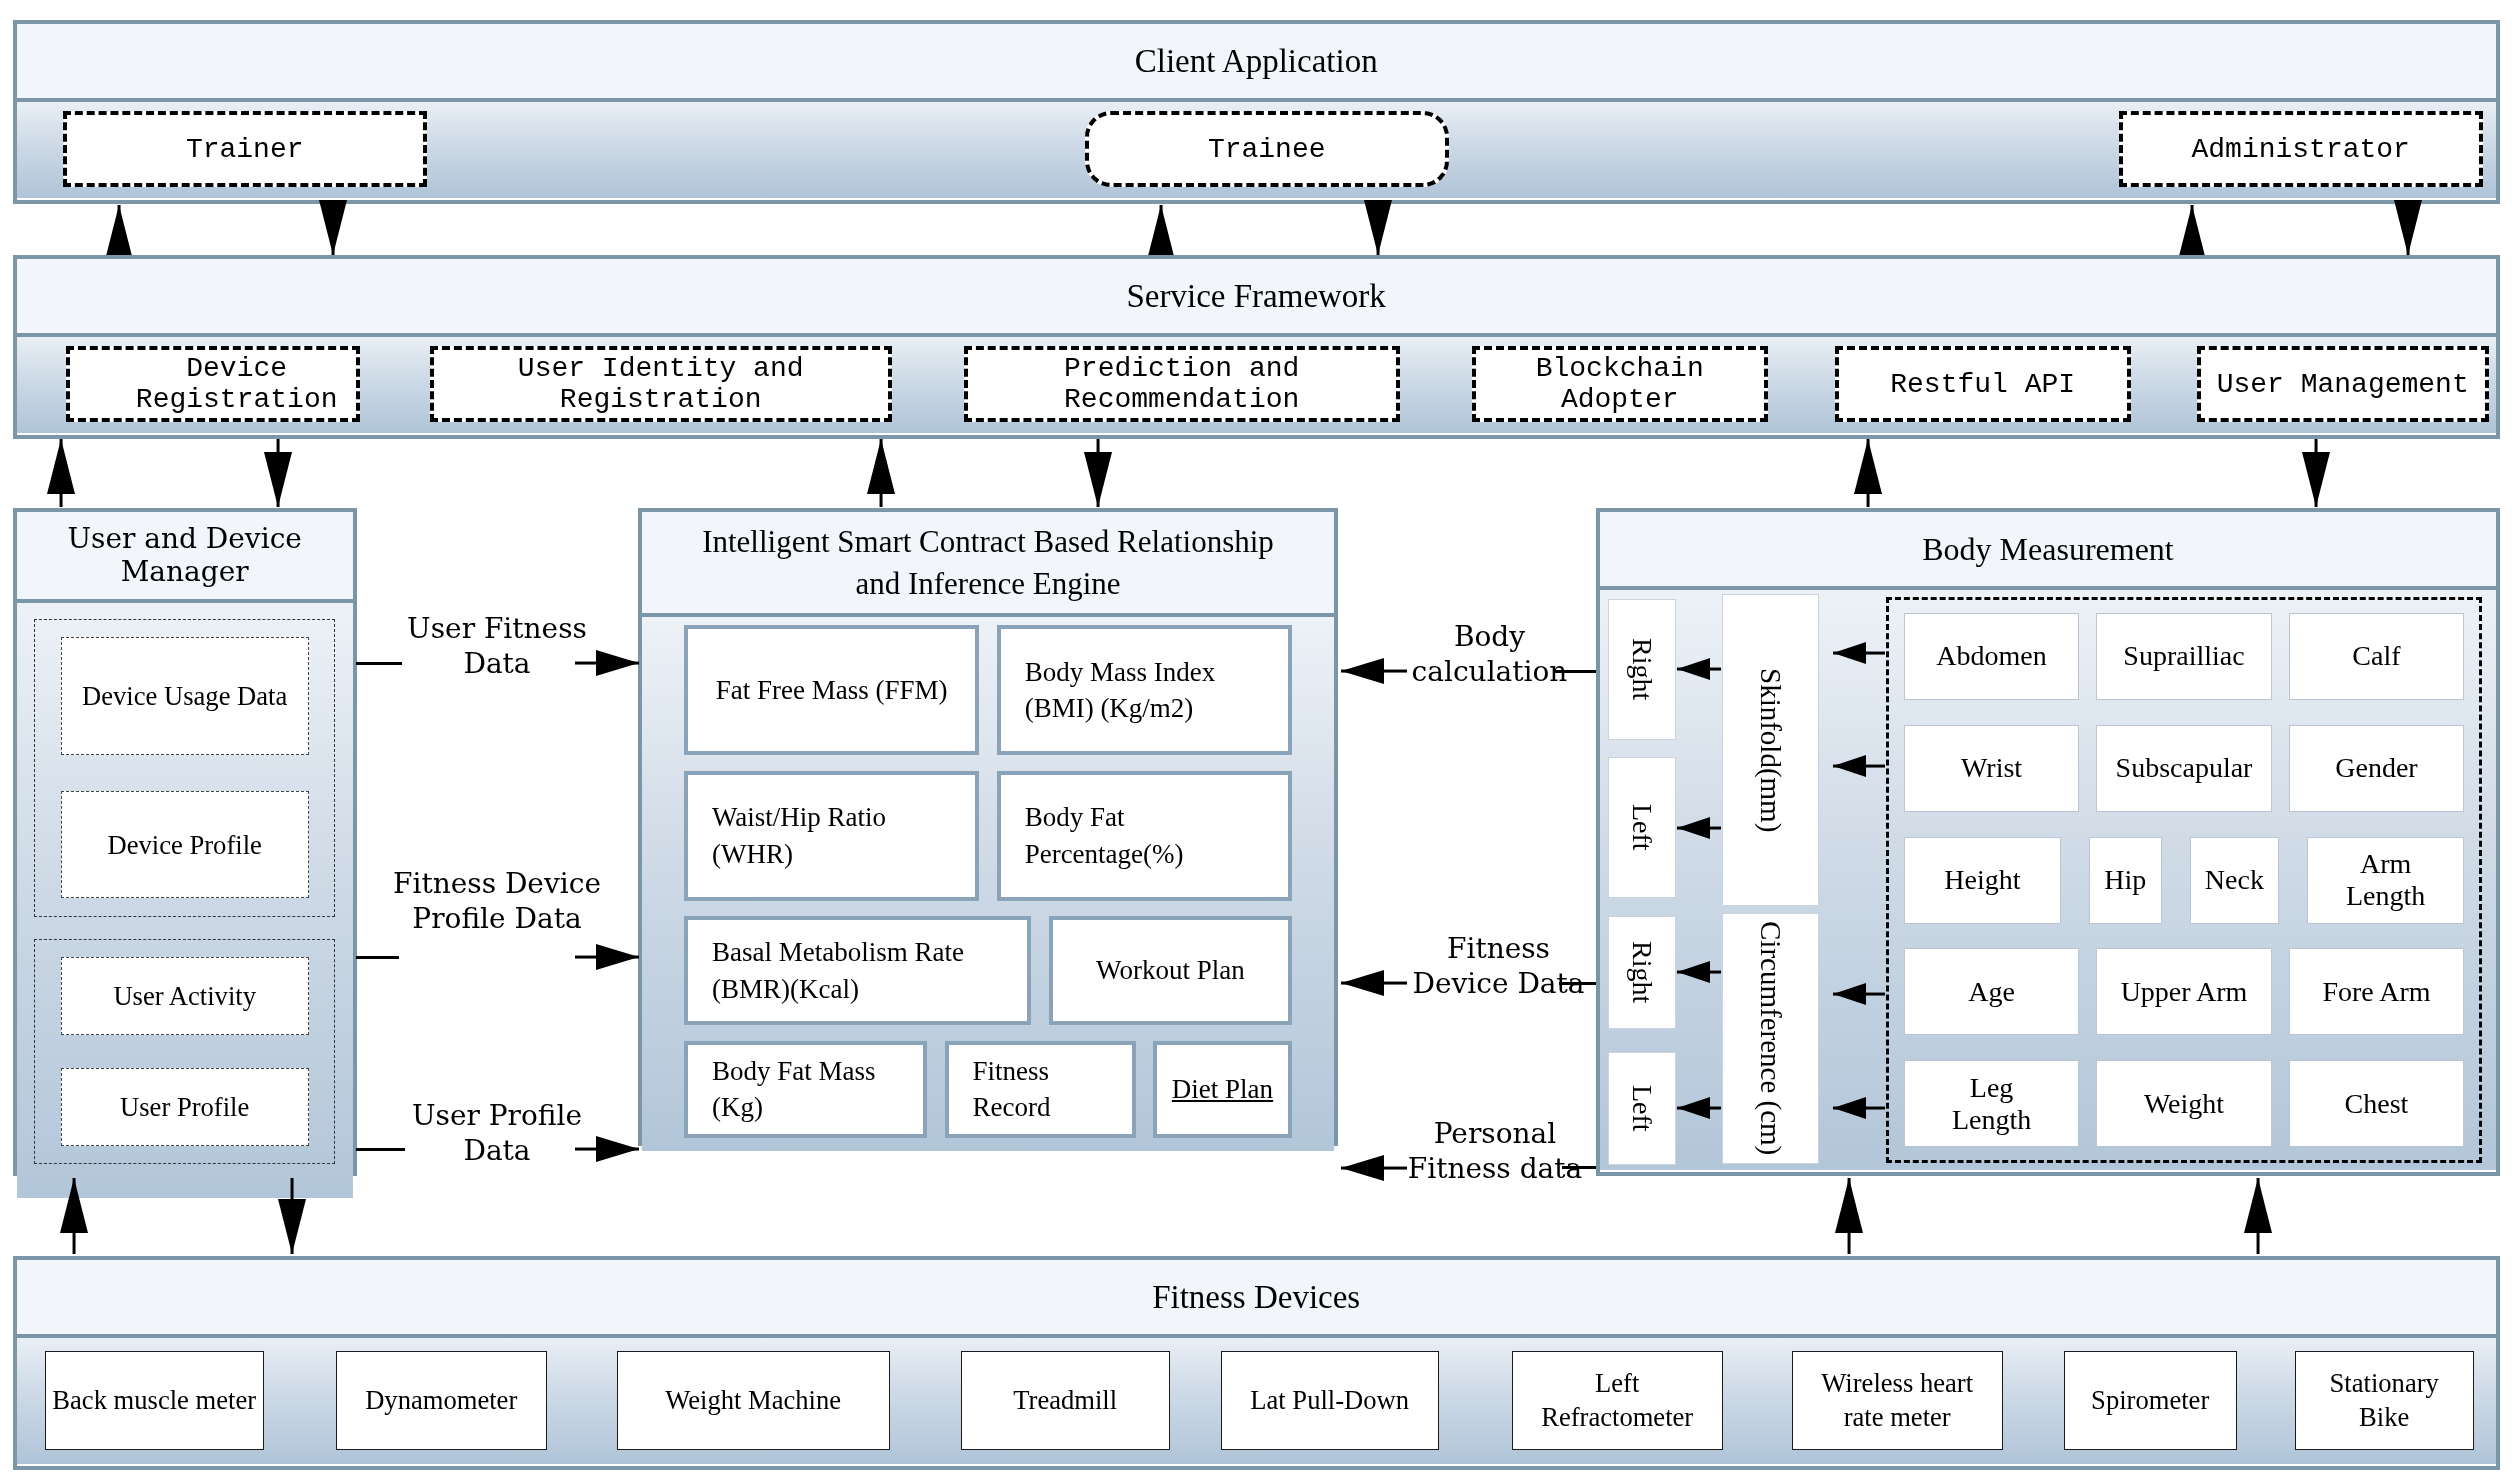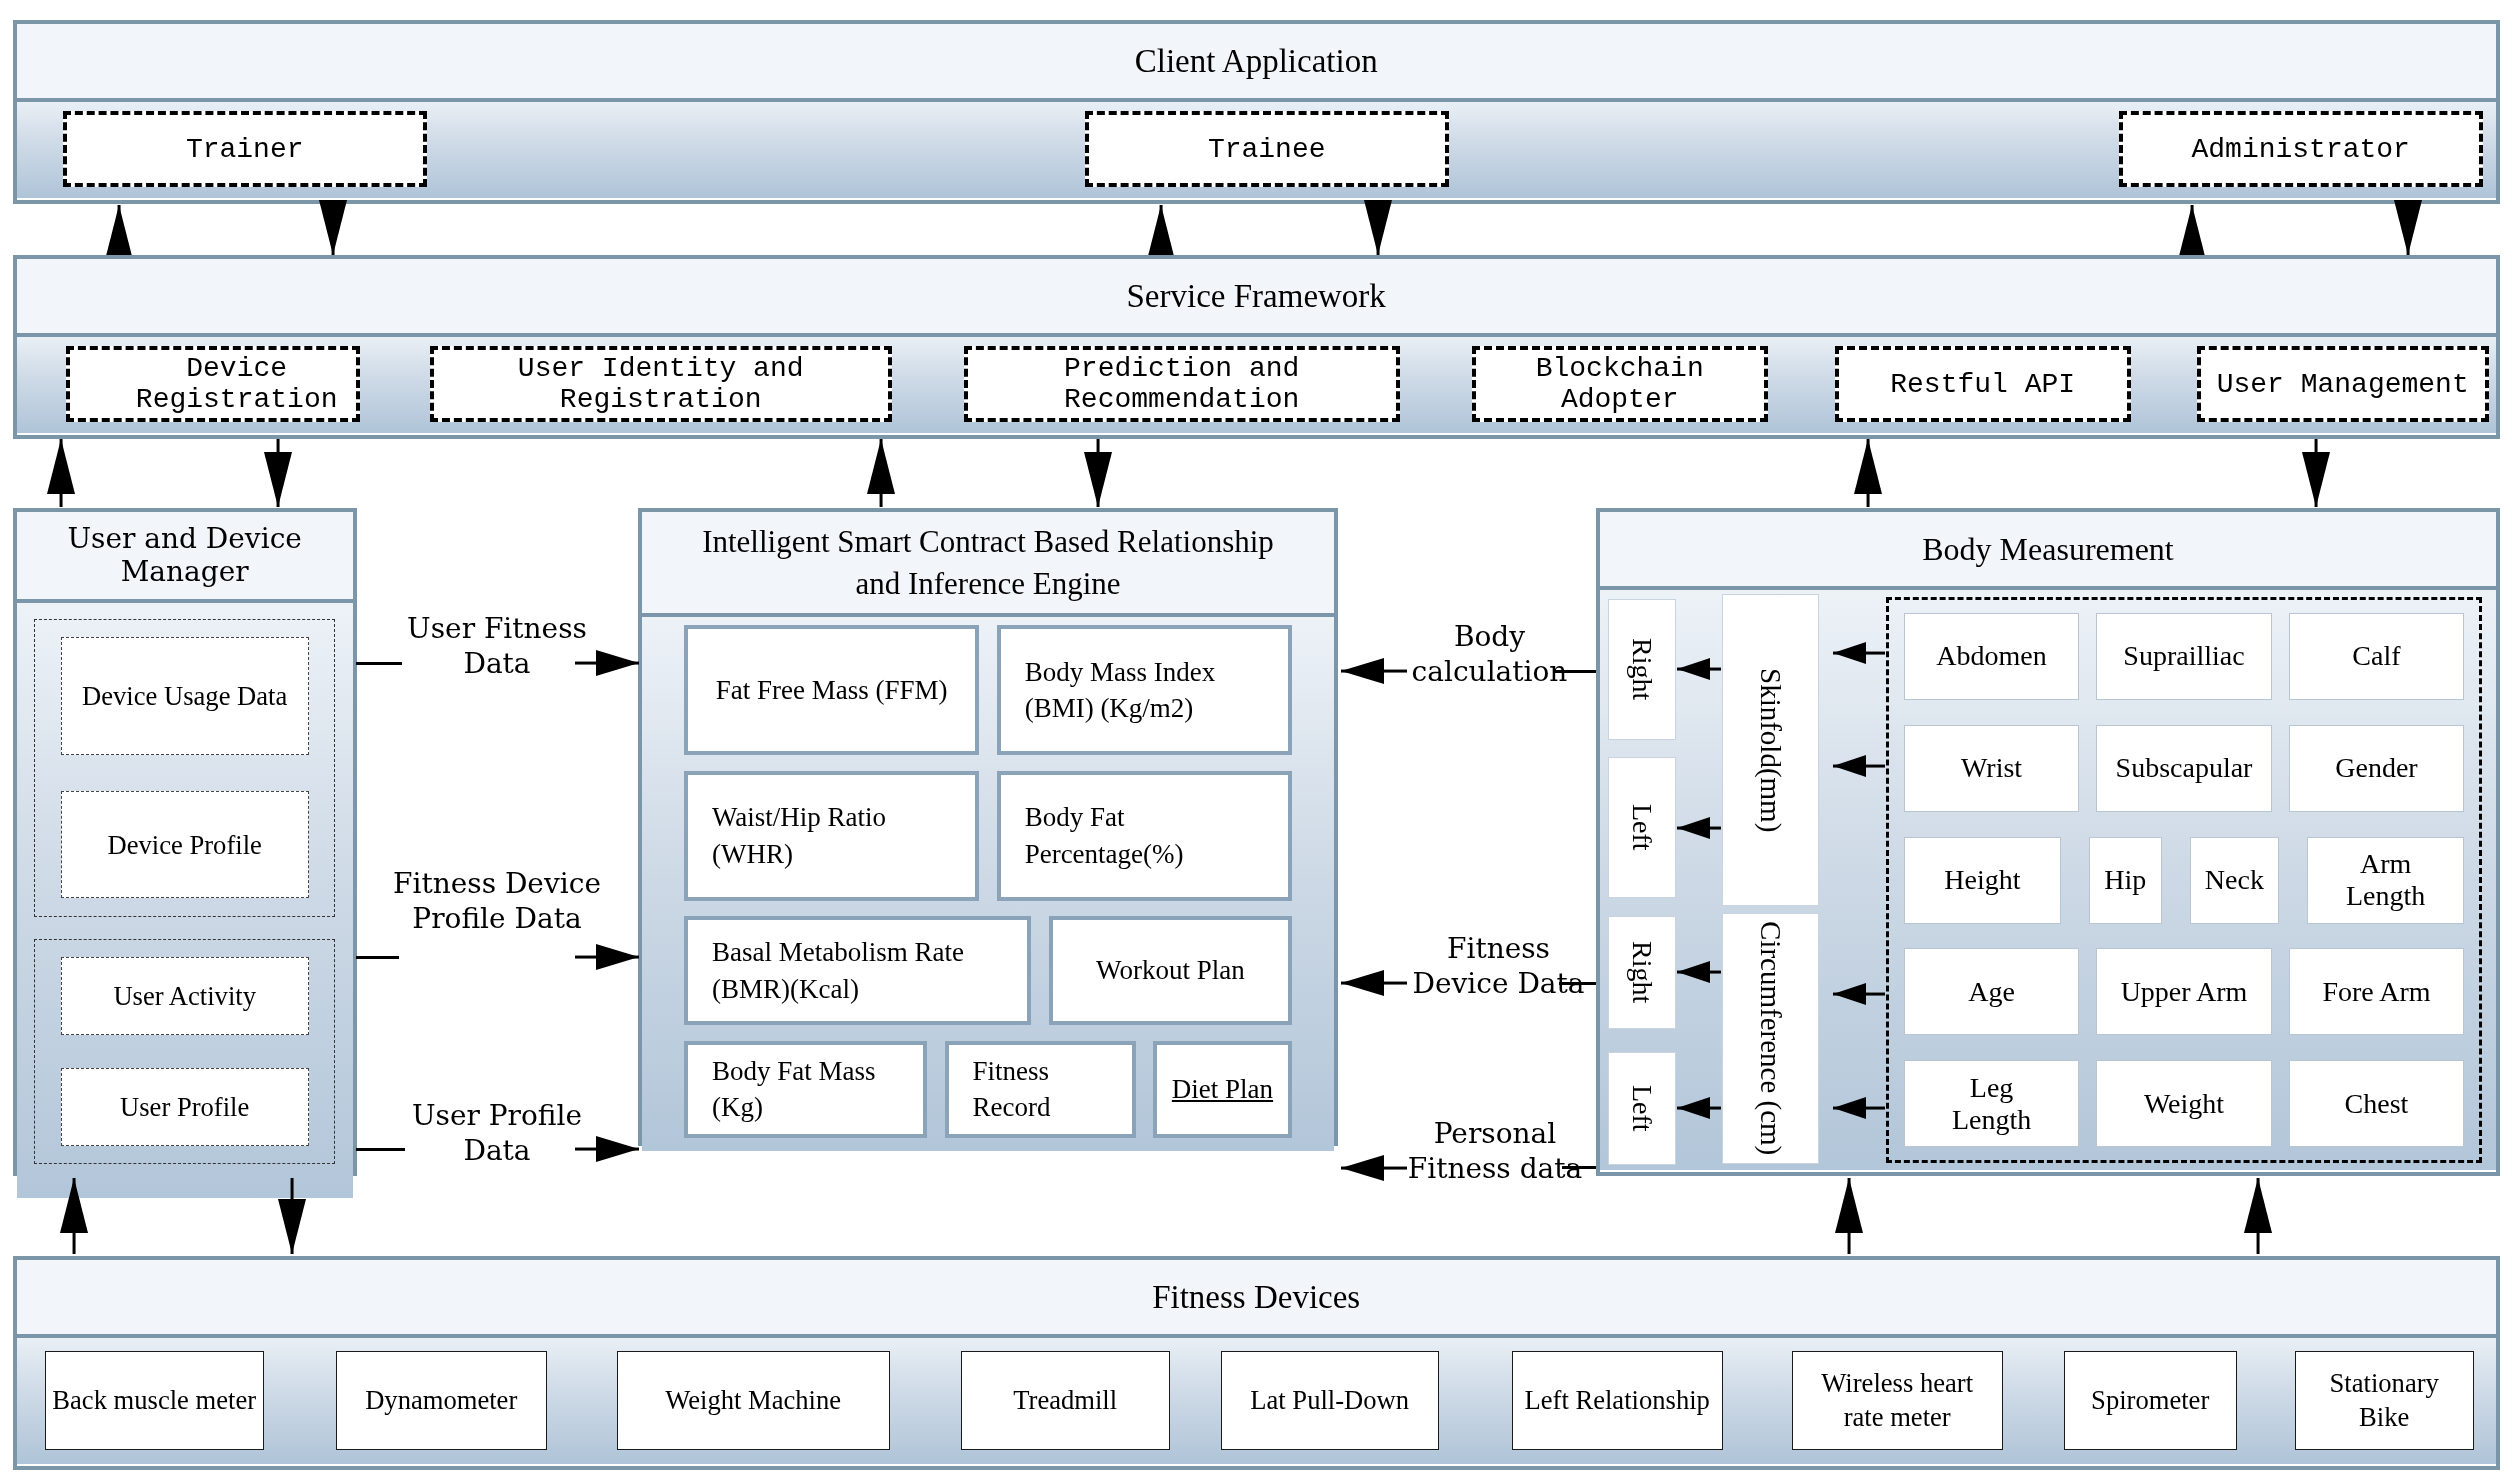--- a/index.html
+++ b/index.html
@@ -67,21 +67,21 @@
 </style>
 </head>
 <body>
 
 <div class="band" id="band-client" style="top:20px;height:184px;">
   <div class="band-title">Client Application</div>
   <div class="band-sub" style="height:96px;">
     <div class="dash-box" style="left:46px;width:364px;">
         <span>Trainer</span>
       </div>
-    <div class="dash-box" style="left:1068px;width:364px;">
+    <div class="dash-box" style="left:1068px;width:364px;border-radius:26px;">
         <span>Trainee</span>
       </div>
     <div class="dash-box" style="left:2102px;width:364px;">
         <span>Administrator</span>
       </div>
   </div>
 </div>
 
 <div class="arr arr-up" style="left:104px;top:205px;width:30px;height:50px;"></div>
 <div class="arr arr-down" style="left:318px;top:205px;width:30px;height:50px;"></div>
@@ -312,21 +312,21 @@
     <div class="dev-box" style="left:600px;width:273px;">
         <span>Weight Machine</span>
       </div>
     <div class="dev-box" style="left:944px;width:209px;">
         <span>Treadmill</span>
       </div>
     <div class="dev-box" style="left:1204px;width:218px;">
         <span>Lat Pull-Down</span>
       </div>
     <div class="dev-box" style="left:1495px;width:211px;">
-        <span>Left Relationship</span>
+        <span>Left Refractometer</span>
       </div>
     <div class="dev-box" style="left:1775px;width:211px;">
         <span>Wireless heart rate meter</span>
       </div>
     <div class="dev-box" style="left:2047px;width:173px;">
         <span>Spirometer</span>
       </div>
     <div class="dev-box" style="left:2278px;width:179px;">
         <span>Stationary Bike</span>
       </div>

